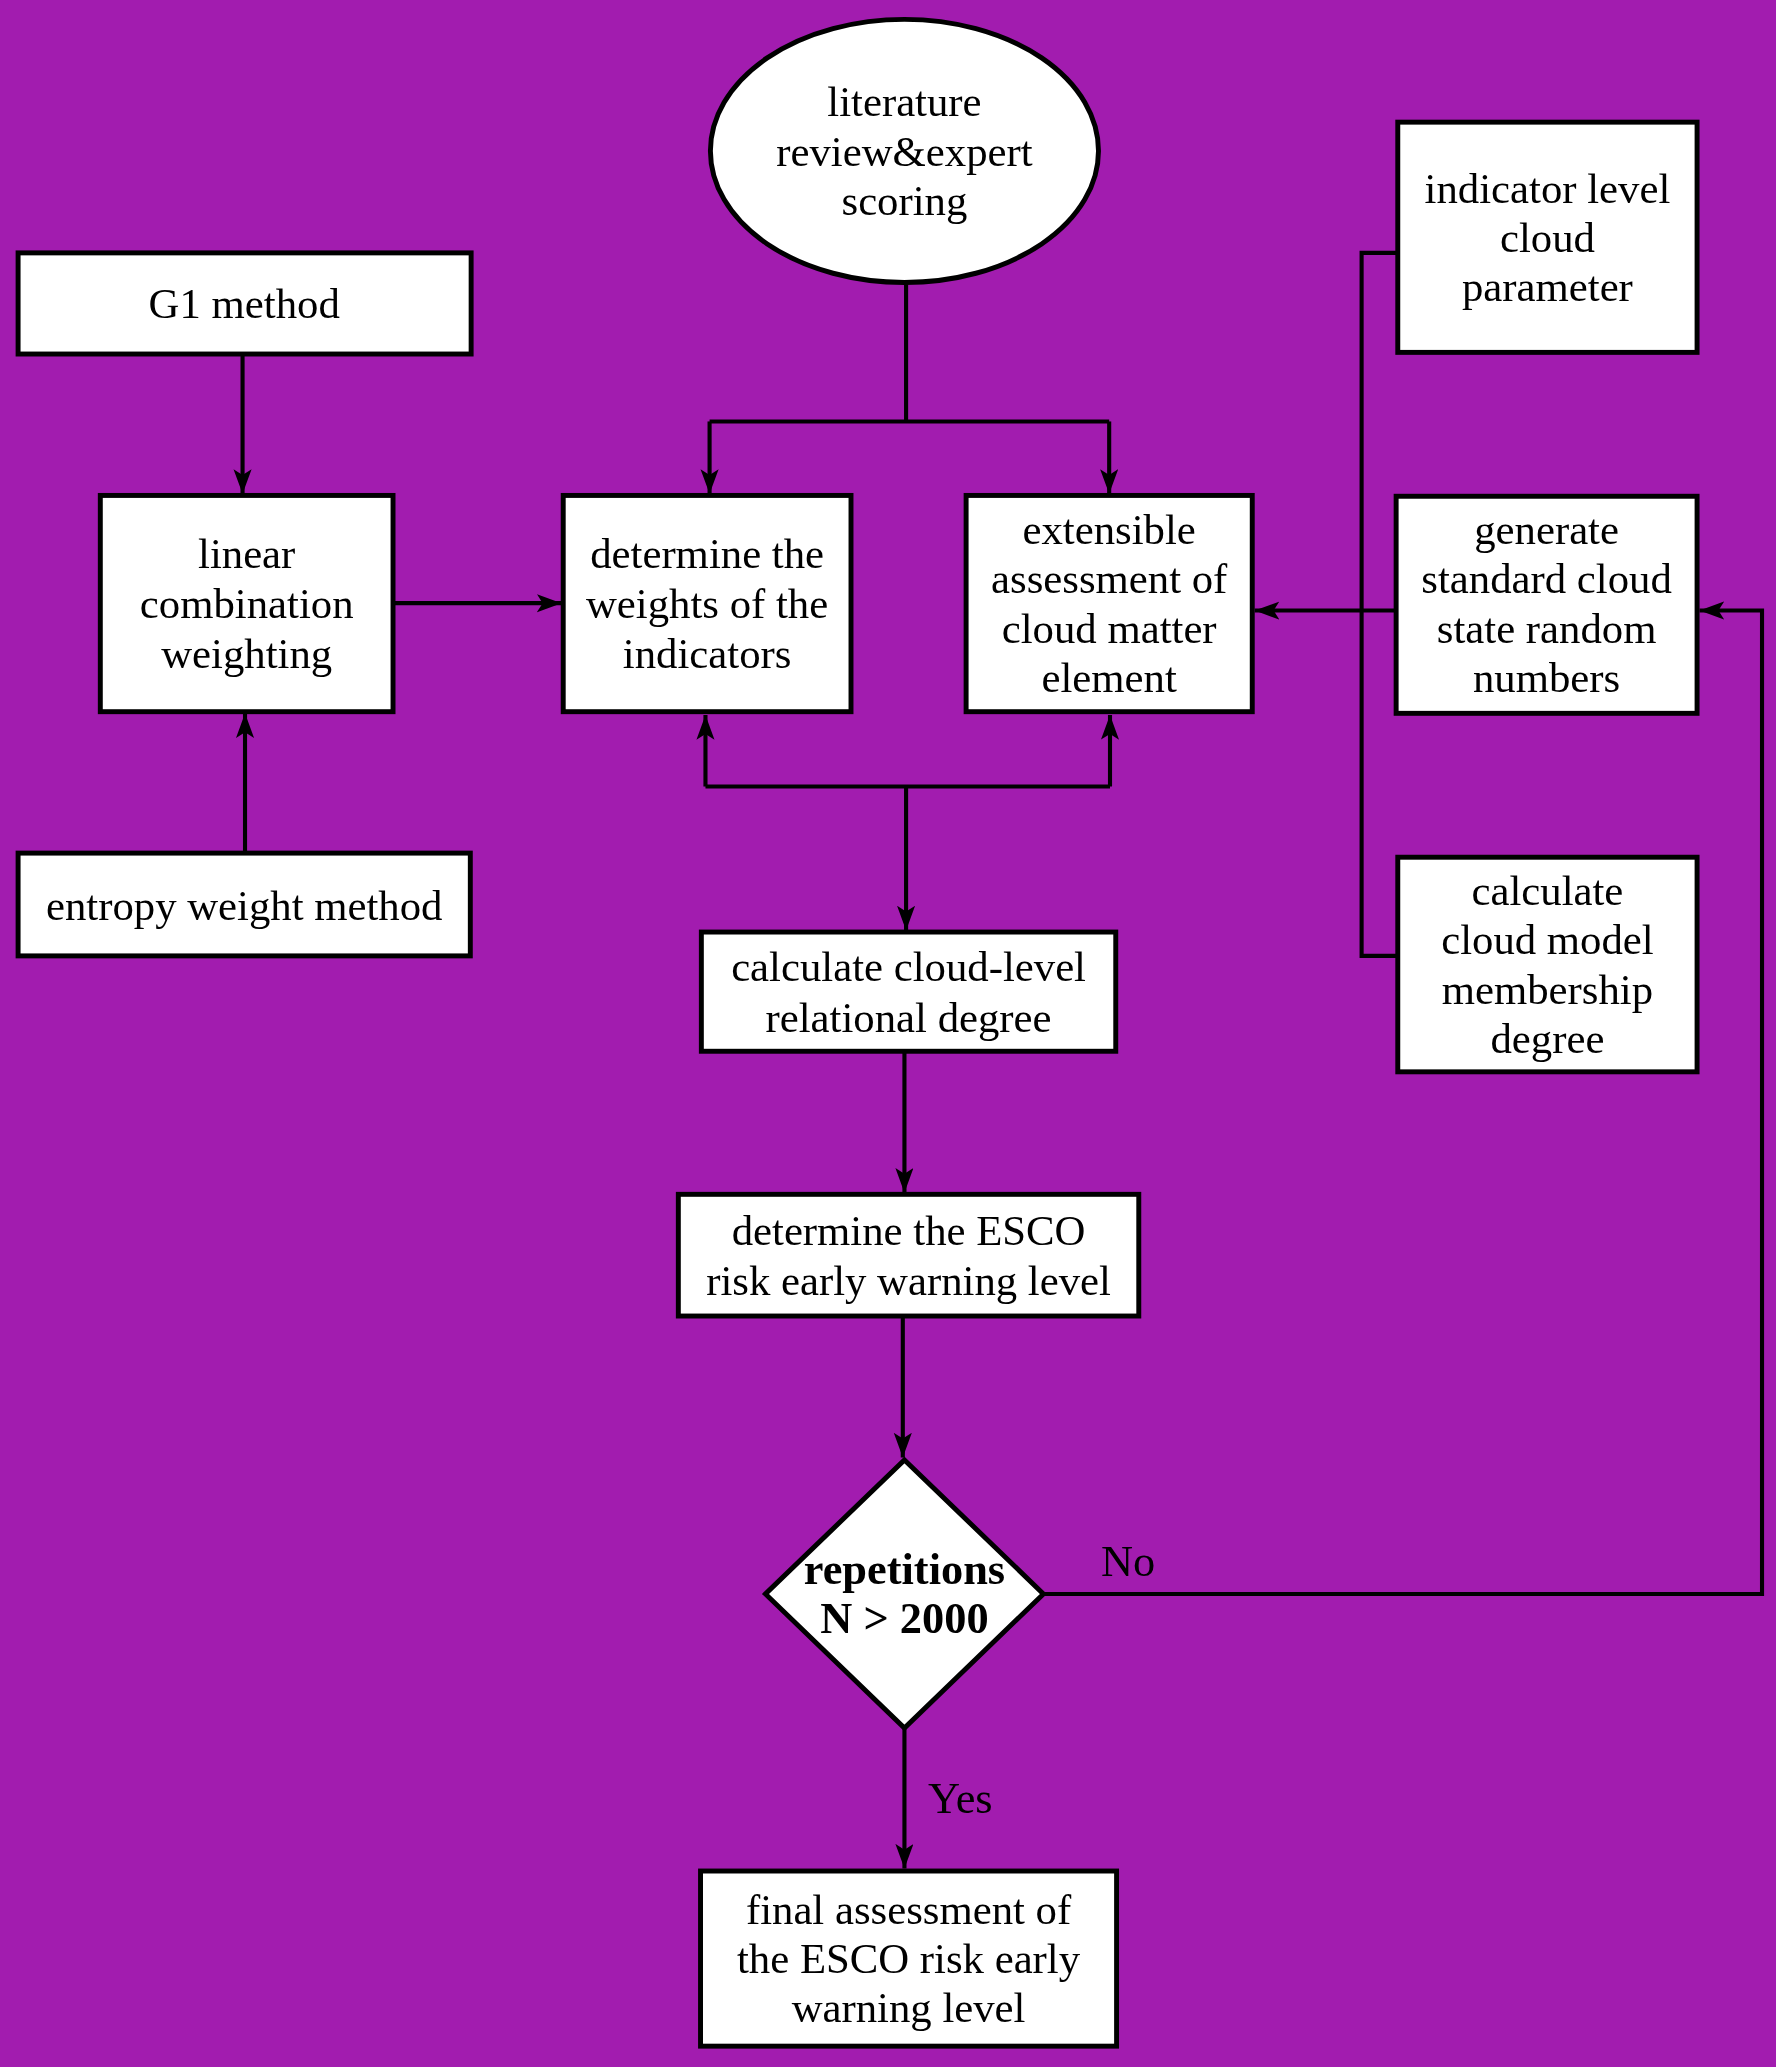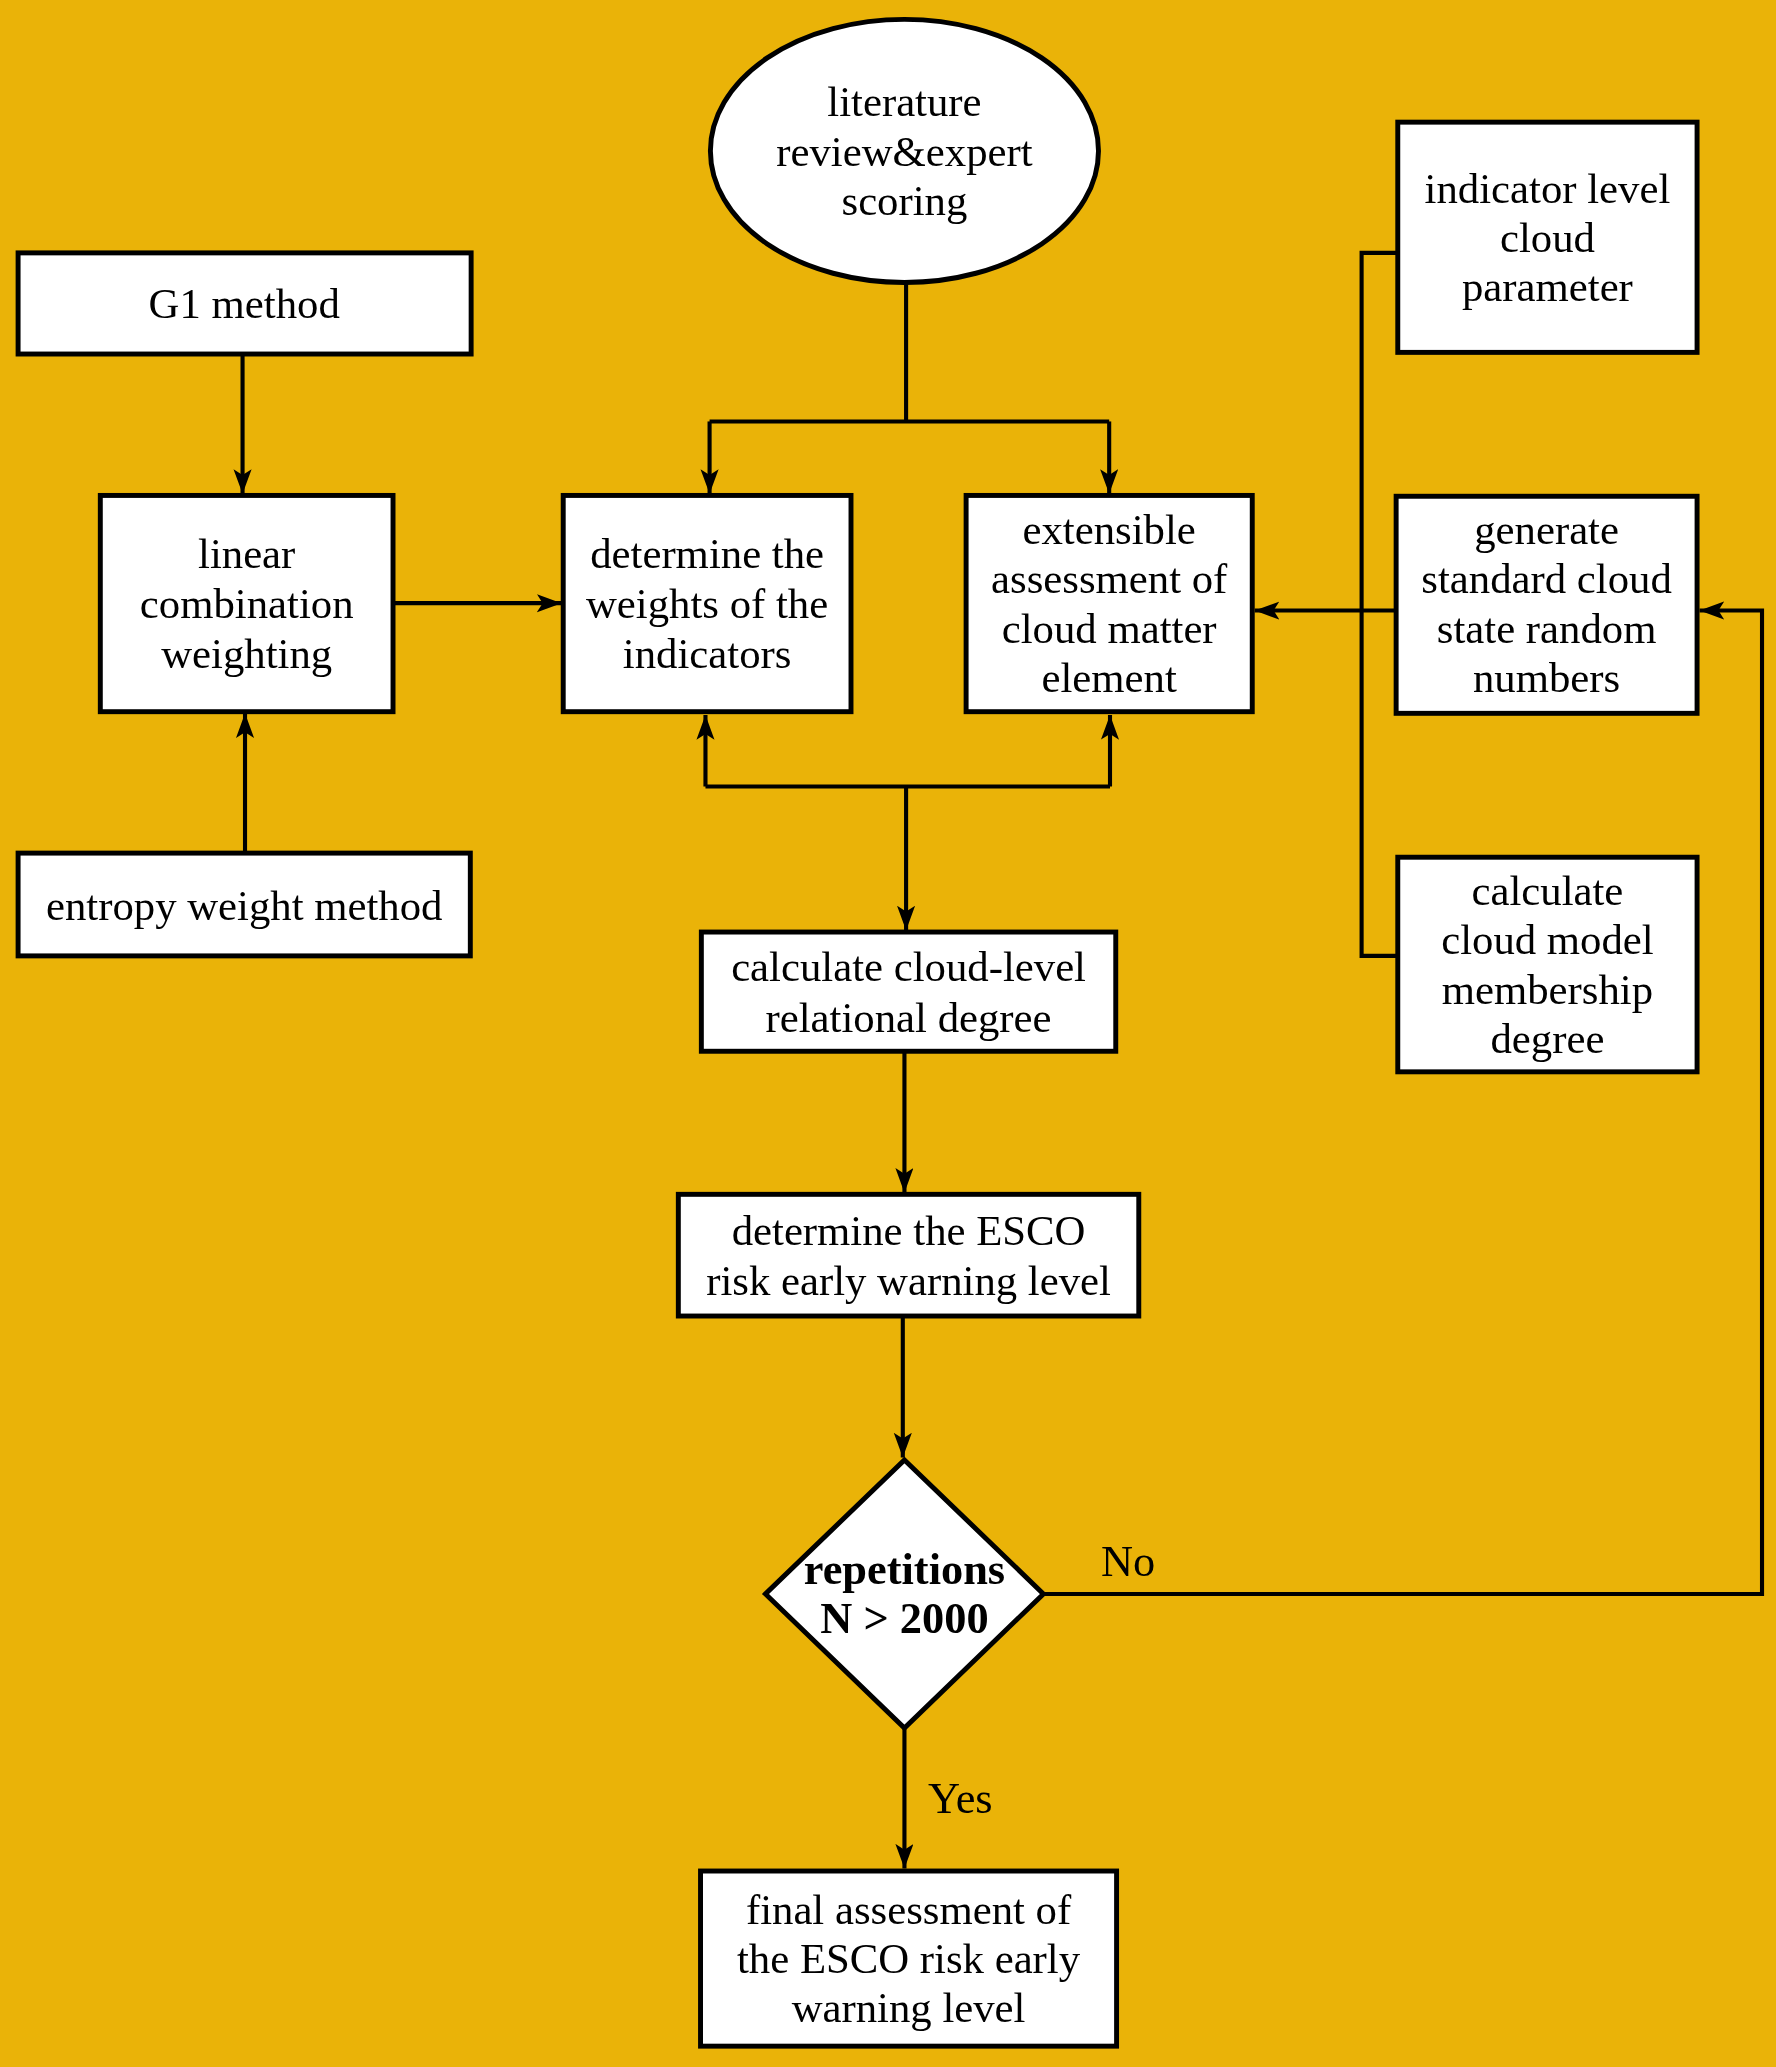--- a/index.html
+++ b/index.html
@@ -4,21 +4,21 @@
 <style>
   html, body {
     margin: 0;
     padding: 0;
     background: #ffffff;
   }
   #canvas {
     position: relative;
     width: 1776px;
     height: 2068px;
-    background: #eab308;
+    background: #a21caf;
   }
   svg {
     display: block;
     font-family: "Liberation Serif", "DejaVu Serif", serif;
   }
   .node-shape {
     fill: #ffffff;
     stroke: #000000;
     stroke-width: 6;
   }

